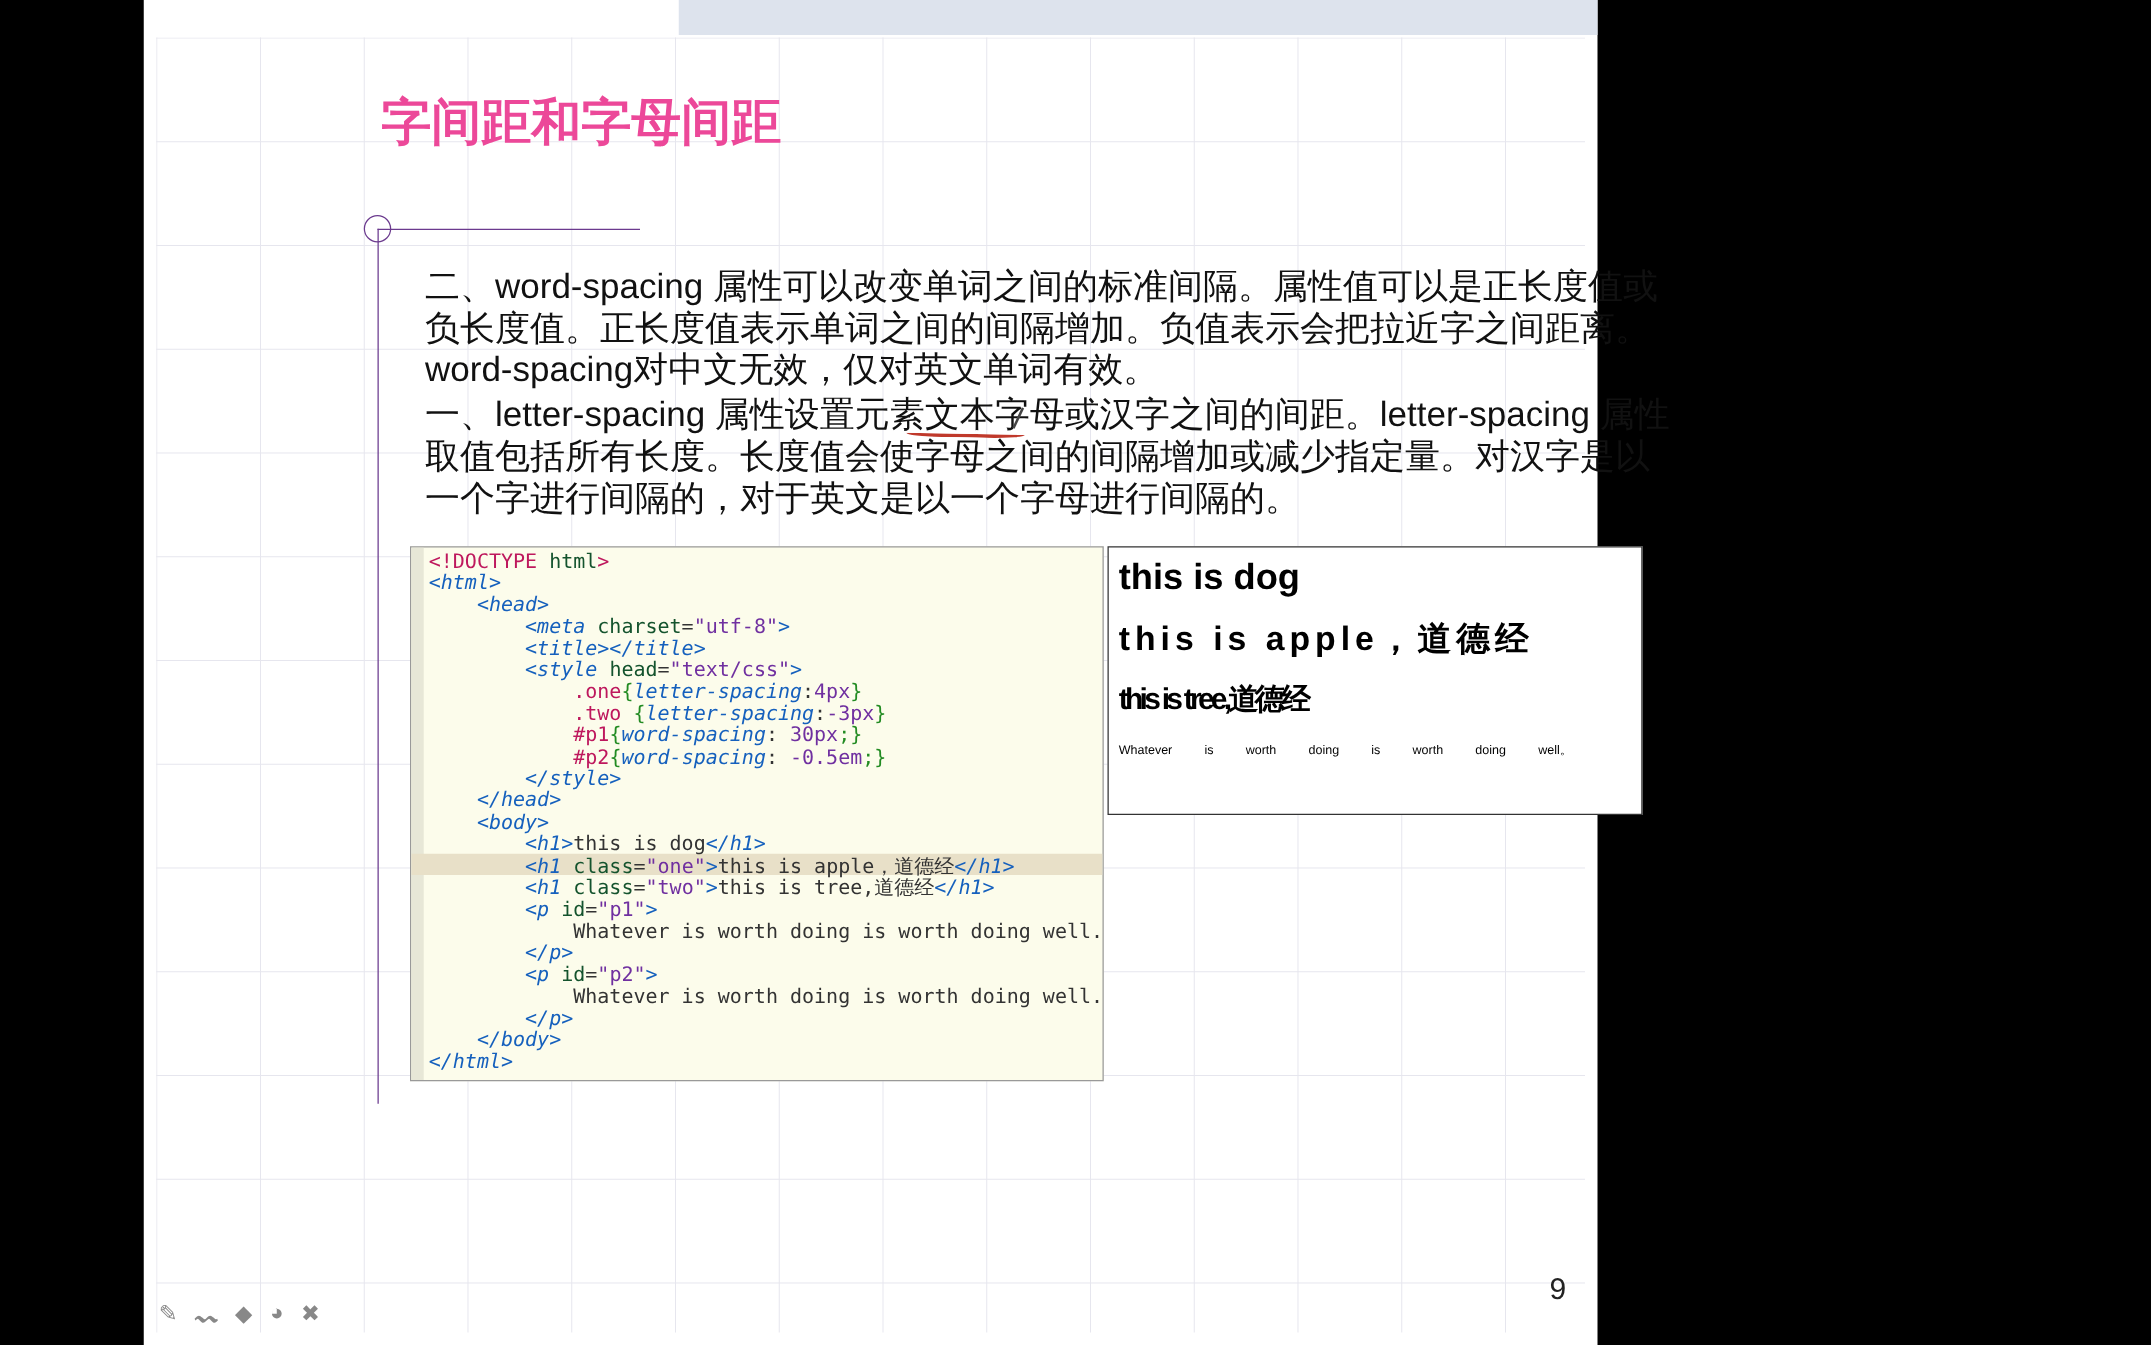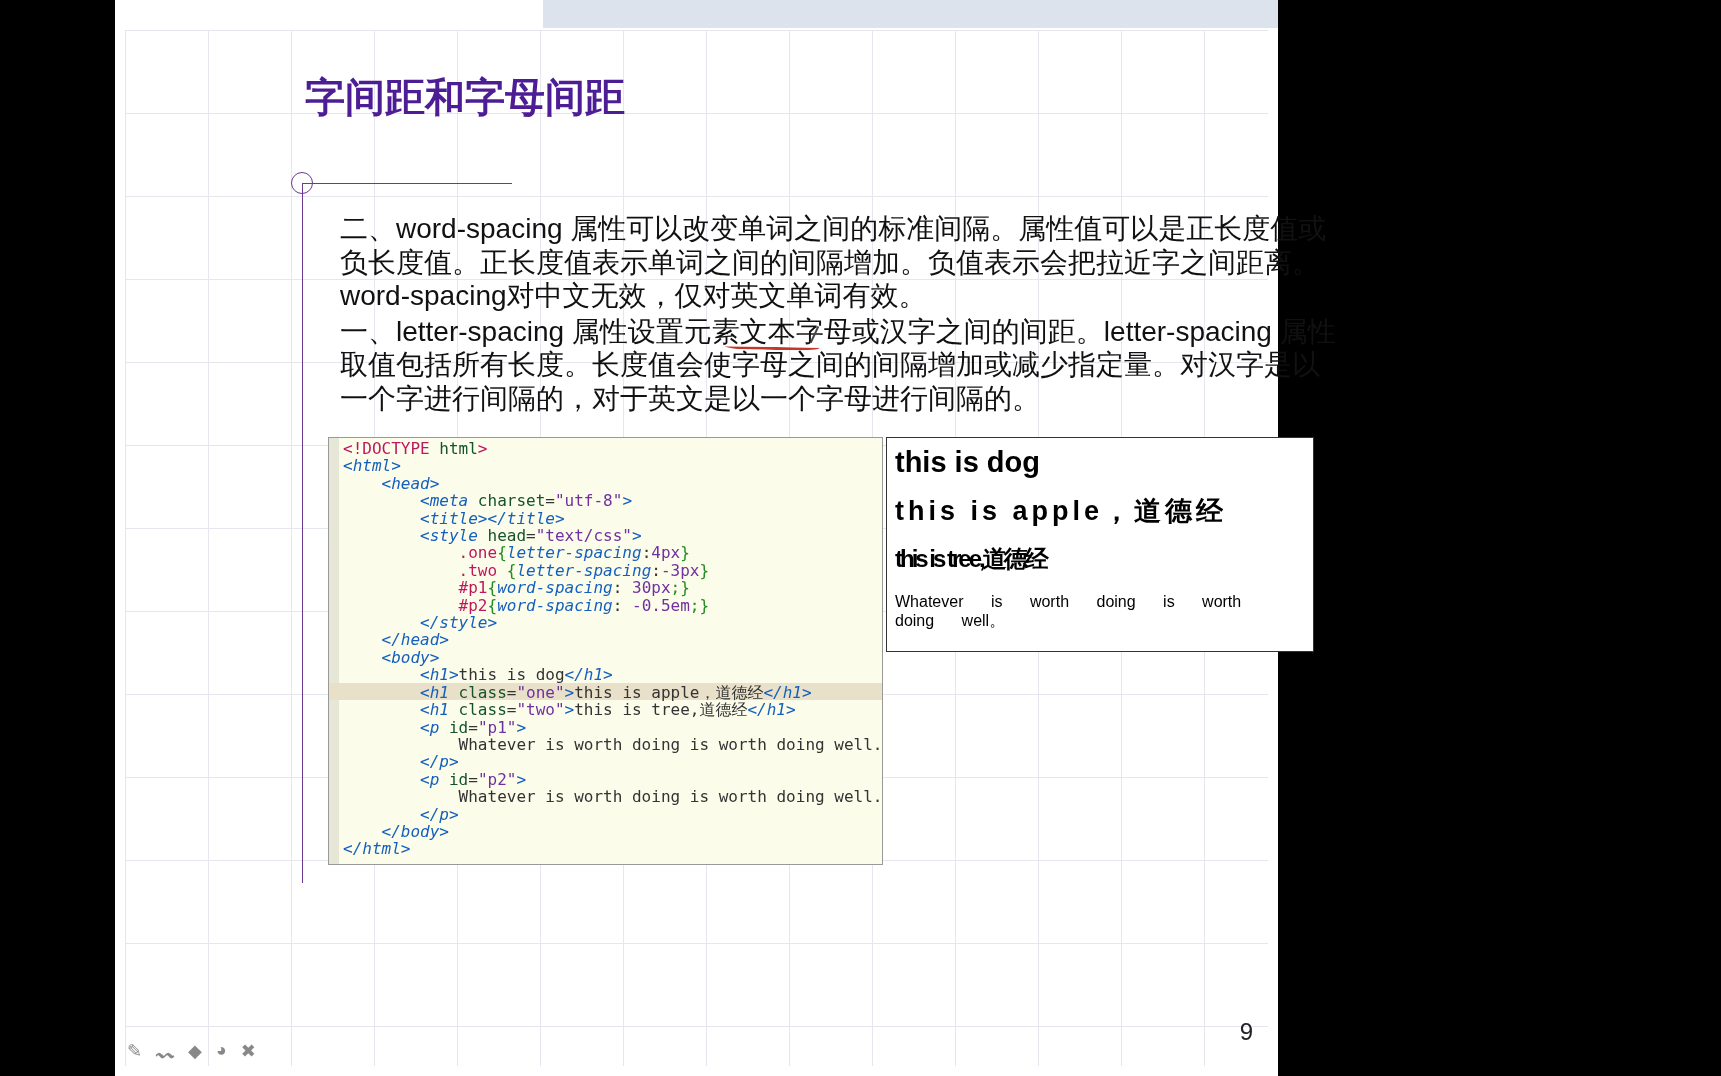--- a/index.html
+++ b/index.html
@@ -36,21 +36,21 @@
     linear-gradient(#e6e6ee 1px, transparent 1px),
     linear-gradient(90deg, #e6e6ee 1px, transparent 1px);
   background-size: 83px 83px;
 }
 .title {
   position: absolute;
   left: 190px;
   top: 70px;
   font-size: 40px;
   font-weight: bold;
-  color: #4c1d95;
+  color: #ec4899;
   font-family: "KaiTi","STKaiti","SimSun",serif;
 }
 .corner {
   position: absolute;
   left: 176px;
   top: 172px;
 }
 .corner .circ {
   width: 22px; height: 22px;
   border: 1px solid #6b3a8e;
@@ -148,21 +148,21 @@
   width: 428px;
   height: 215px;
   border: 1px solid #333;
   background: #fff;
   padding: 6px 8px;
   font-family: Arial, "Microsoft YaHei", sans-serif;
 }
 .render-box .h1a { font-weight: bold; font-size: 29px; margin: 2px 0 14px 0; }
 .render-box .h1b { font-weight: bold; font-size: 27px; letter-spacing: 4px; margin-bottom: 14px;}
 .render-box .h1c { font-weight: bold; font-size: 24px; letter-spacing: -3px; margin-bottom: 18px;}
-.render-box .p1 { font-size: 16px; word-spacing: 23px; margin-bottom: 10px;}
+.render-box .p1 { font-size: 10px; word-spacing: 23px; margin-bottom: 10px;}
 .render-box .p2 { font-size: 16px; word-spacing: -0.5em; }
 .pagenum {
   position: absolute;
   right: 25px;
   bottom: 30px;
   font-size: 24px;
   color: #222;
 }
 .tools {
   position: absolute;

